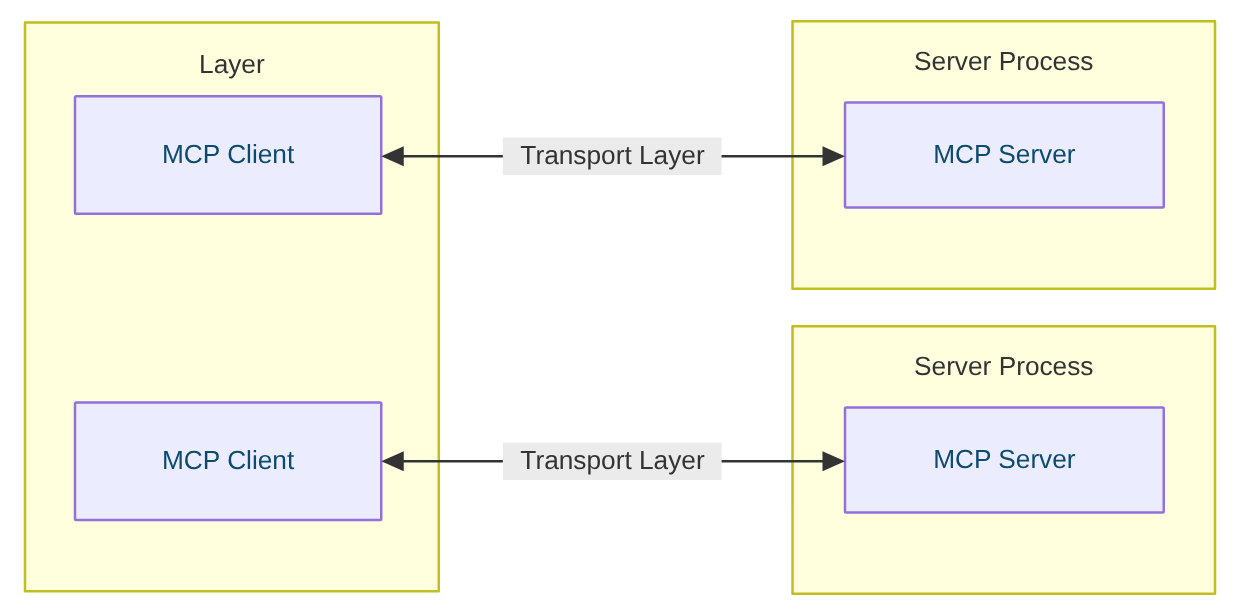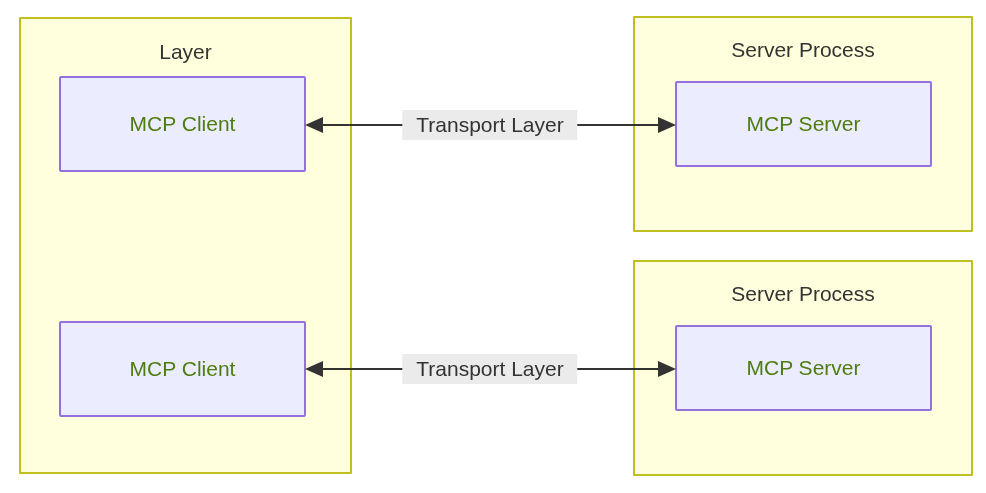--- a/index.html
+++ b/index.html
@@ -48,21 +48,21 @@
     position: absolute;
     box-sizing: border-box;
     background: #ececff;
     border: 2px solid #9370db;
     border-radius: 2px;
     display: flex;
     align-items: center;
     justify-content: center;
   }
   .node-label {
-    color: #4d7c0f;
+    color: #0c4a6e;
     font-size: 21px;
     line-height: 26px;
     font-family: "Liberation Sans", sans-serif;
     white-space: nowrap;
   }
 
   
   .edge-svg {
     position: absolute;
     overflow: visible;

